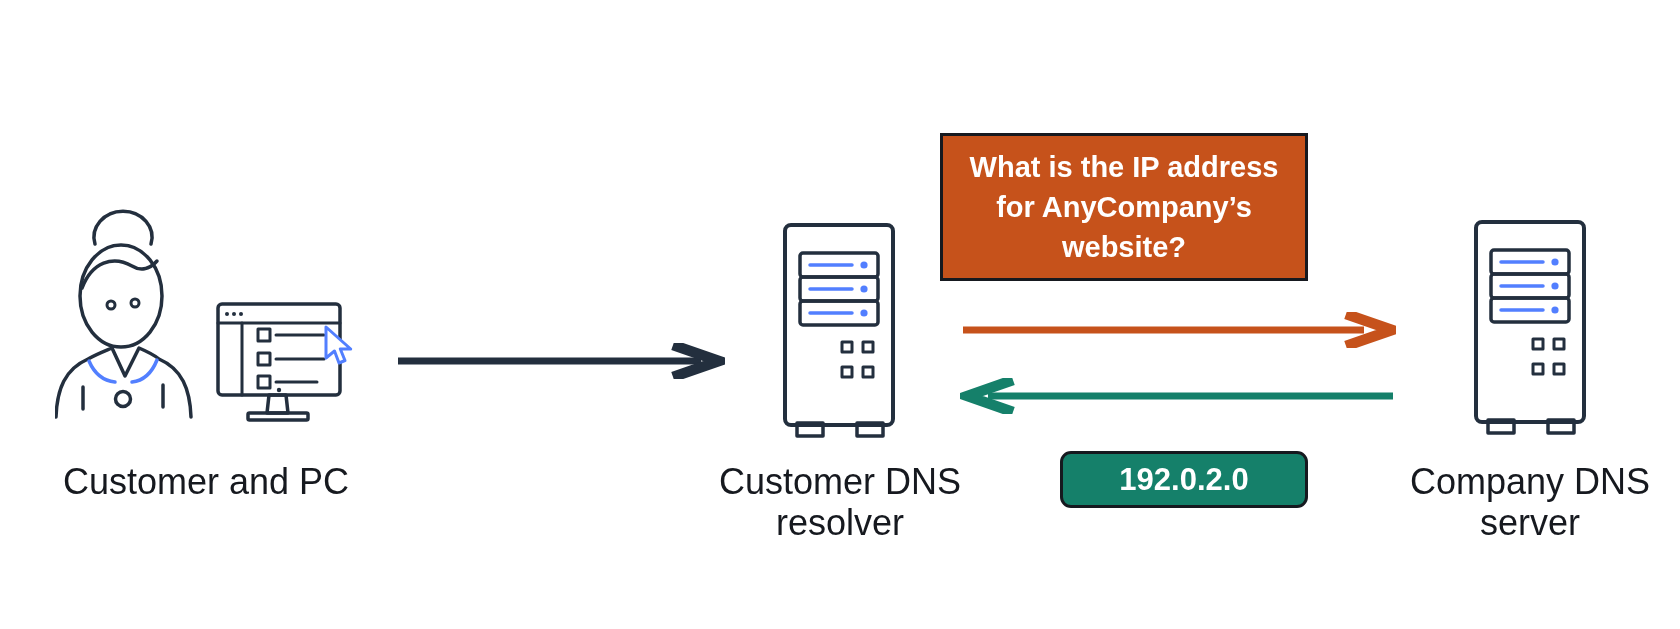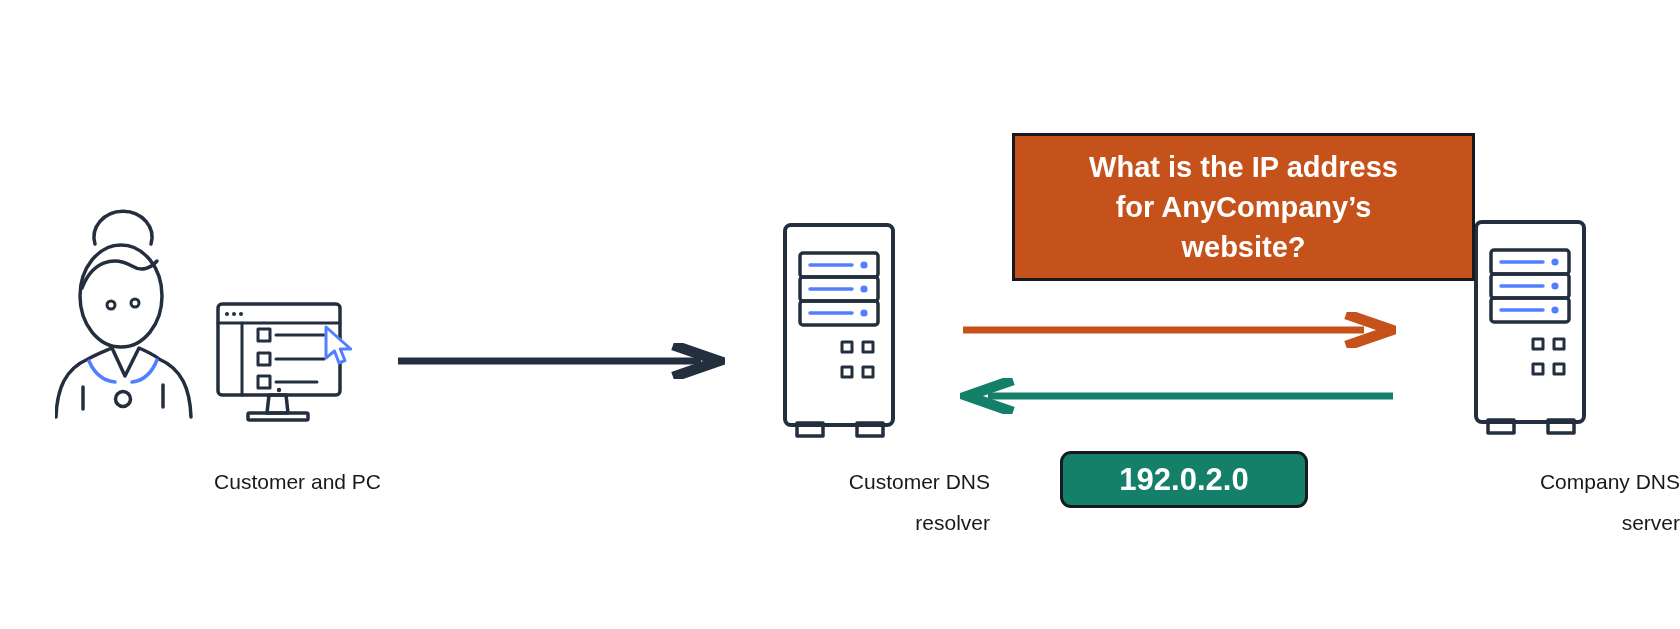--- a/index.html
+++ b/index.html
@@ -26,27 +26,27 @@
   .shaft-green {stroke:var(--green);   stroke-width:7;  fill:none;}
   .head-dark  {stroke:var(--outline); stroke-width:10.5; fill:none; stroke-linejoin:miter;}
   .head-orange{stroke:var(--orange);  stroke-width:10.5; fill:none; stroke-linejoin:miter;}
   .head-green {stroke:var(--green);   stroke-width:10.5; fill:none; stroke-linejoin:miter;}
   
   .msg-box{
     box-sizing:border-box; border:3px solid var(--border);
     display:flex; flex-direction:column; align-items:center; justify-content:center;
     color:var(--white); font-weight:600; text-align:center;
   }
-  #query-box{left:1012px; top:133px; width:463px; height:148px; background:var(--orange);
+  #query-box{left:940px; top:133px; width:368px; height:148px; background:var(--orange);
              font-size:29px; line-height:40px;}
   #response-box{left:1060px; top:451px; width:248px; height:57px; background:var(--green);
              font-size:31px; line-height:34px;border-radius:11px;}
   
   .node-label{
-    color:var(--text); font-size:21px; line-height:41px; text-align:right; font-weight:400;
+    color:var(--text); font-size:36px; line-height:41px; text-align:center; font-weight:400;
   }
   #customer-label{left:31px;  top:461px; width:350px;}
   #resolver-label{left:690px; top:461px; width:300px;}
   #company-label {left:1380px;top:461px; width:300px;}
   .lbl-line{display:block;}
 </style>
 </head>
 <body>
 
 <div id="canvas">

